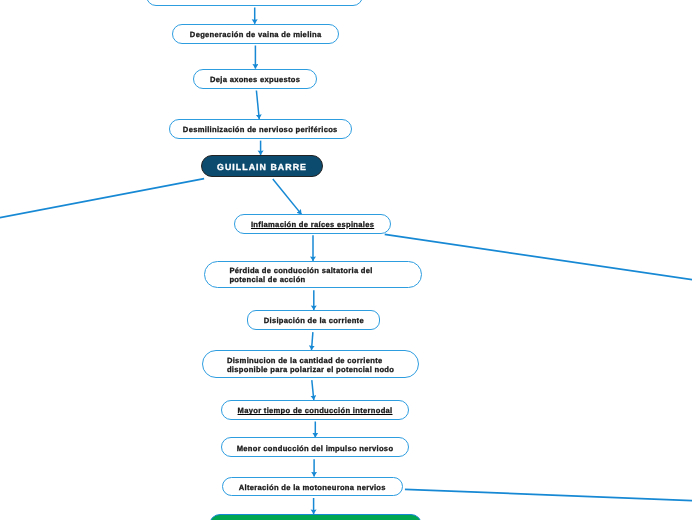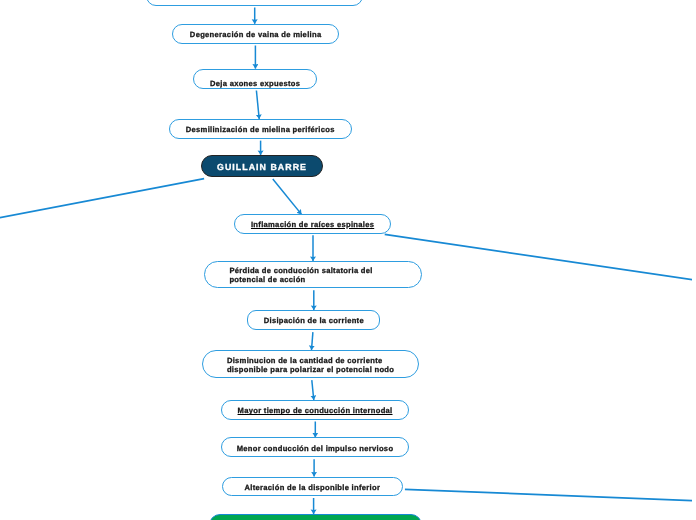--- a/index.html
+++ b/index.html
@@ -54,25 +54,25 @@
       </g>
   </svg>
 
   <div id="node-layer">
     <div class="node n-plain" style="left: 146px; top: -13.6px; width: 216.6px; height: 20px;">
       <span class="lbl"></span>
     </div>
     <div class="node n-plain" style="left: 172.4px; top: 23.9px; width: 166.5px; height: 20.2px;">
       <span class="lbl">Degeneración de vaina de mielina</span>
     </div>
-    <div class="node n-plain" style="left: 193.3px; top: 69px; width: 123.7px; height: 19.8px; align-items: flex-end;">
+    <div class="node n-plain" style="left: 193.3px; top: 69px; width: 123.7px; height: 19.8px;">
       <span class="lbl">Deja axones expuestos</span>
     </div>
     <div class="node n-plain" style="left: 168.6px; top: 119px; width: 183.3px; height: 20.2px;">
-      <span class="lbl">Desmilinización de mielina periféricos</span>
+      <span class="lbl">Desmilinización de nervioso periféricos</span>
     </div>
     <div class="node n-main" style="left: 200.6px; top: 154.8px; width: 122.8px; height: 22.4px;">
       <span class="lbl">GUILLAIN BARRE</span>
     </div>
     <div class="node n-plain" style="left: 233.7px; top: 213.7px; width: 157.8px; height: 20px; text-decoration: underline;">
       <span class="lbl">Inflamación de raíces espinales</span>
     </div>
     <div class="node n-plain lbl-left" style="left: 204.4px; top: 261px; width: 217.5px; height: 26.8px;">
       <span class="lbl">Pérdida de conducción saltatoria del
 potencial de acción</span>
@@ -84,20 +84,20 @@
       <span class="lbl">Disminucion de la cantidad de corriente
 disponible para polarizar el potencial nodo</span>
     </div>
     <div class="node n-plain" style="left: 220.7px; top: 400.3px; width: 188.7px; height: 19.4px; text-decoration: underline;">
       <span class="lbl">Mayor tiempo de conducción internodal</span>
     </div>
     <div class="node n-plain" style="left: 220.6px; top: 437.3px; width: 188.8px; height: 19.9px;">
       <span class="lbl">Menor conducción del impulso nervioso</span>
     </div>
     <div class="node n-plain" style="left: 221.5px; top: 476.9px; width: 181.6px; height: 18.9px;">
-      <span class="lbl">Alteración de la disponible inferior</span>
+      <span class="lbl">Alteración de la motoneurona nervios</span>
     </div>
     <div class="node n-green" style="left: 208.6px; top: 513.9px; width: 213px; height: 22px;">
       <span class="lbl"></span>
     </div>
   </div>
 
 </div>
 
 </body></html>

